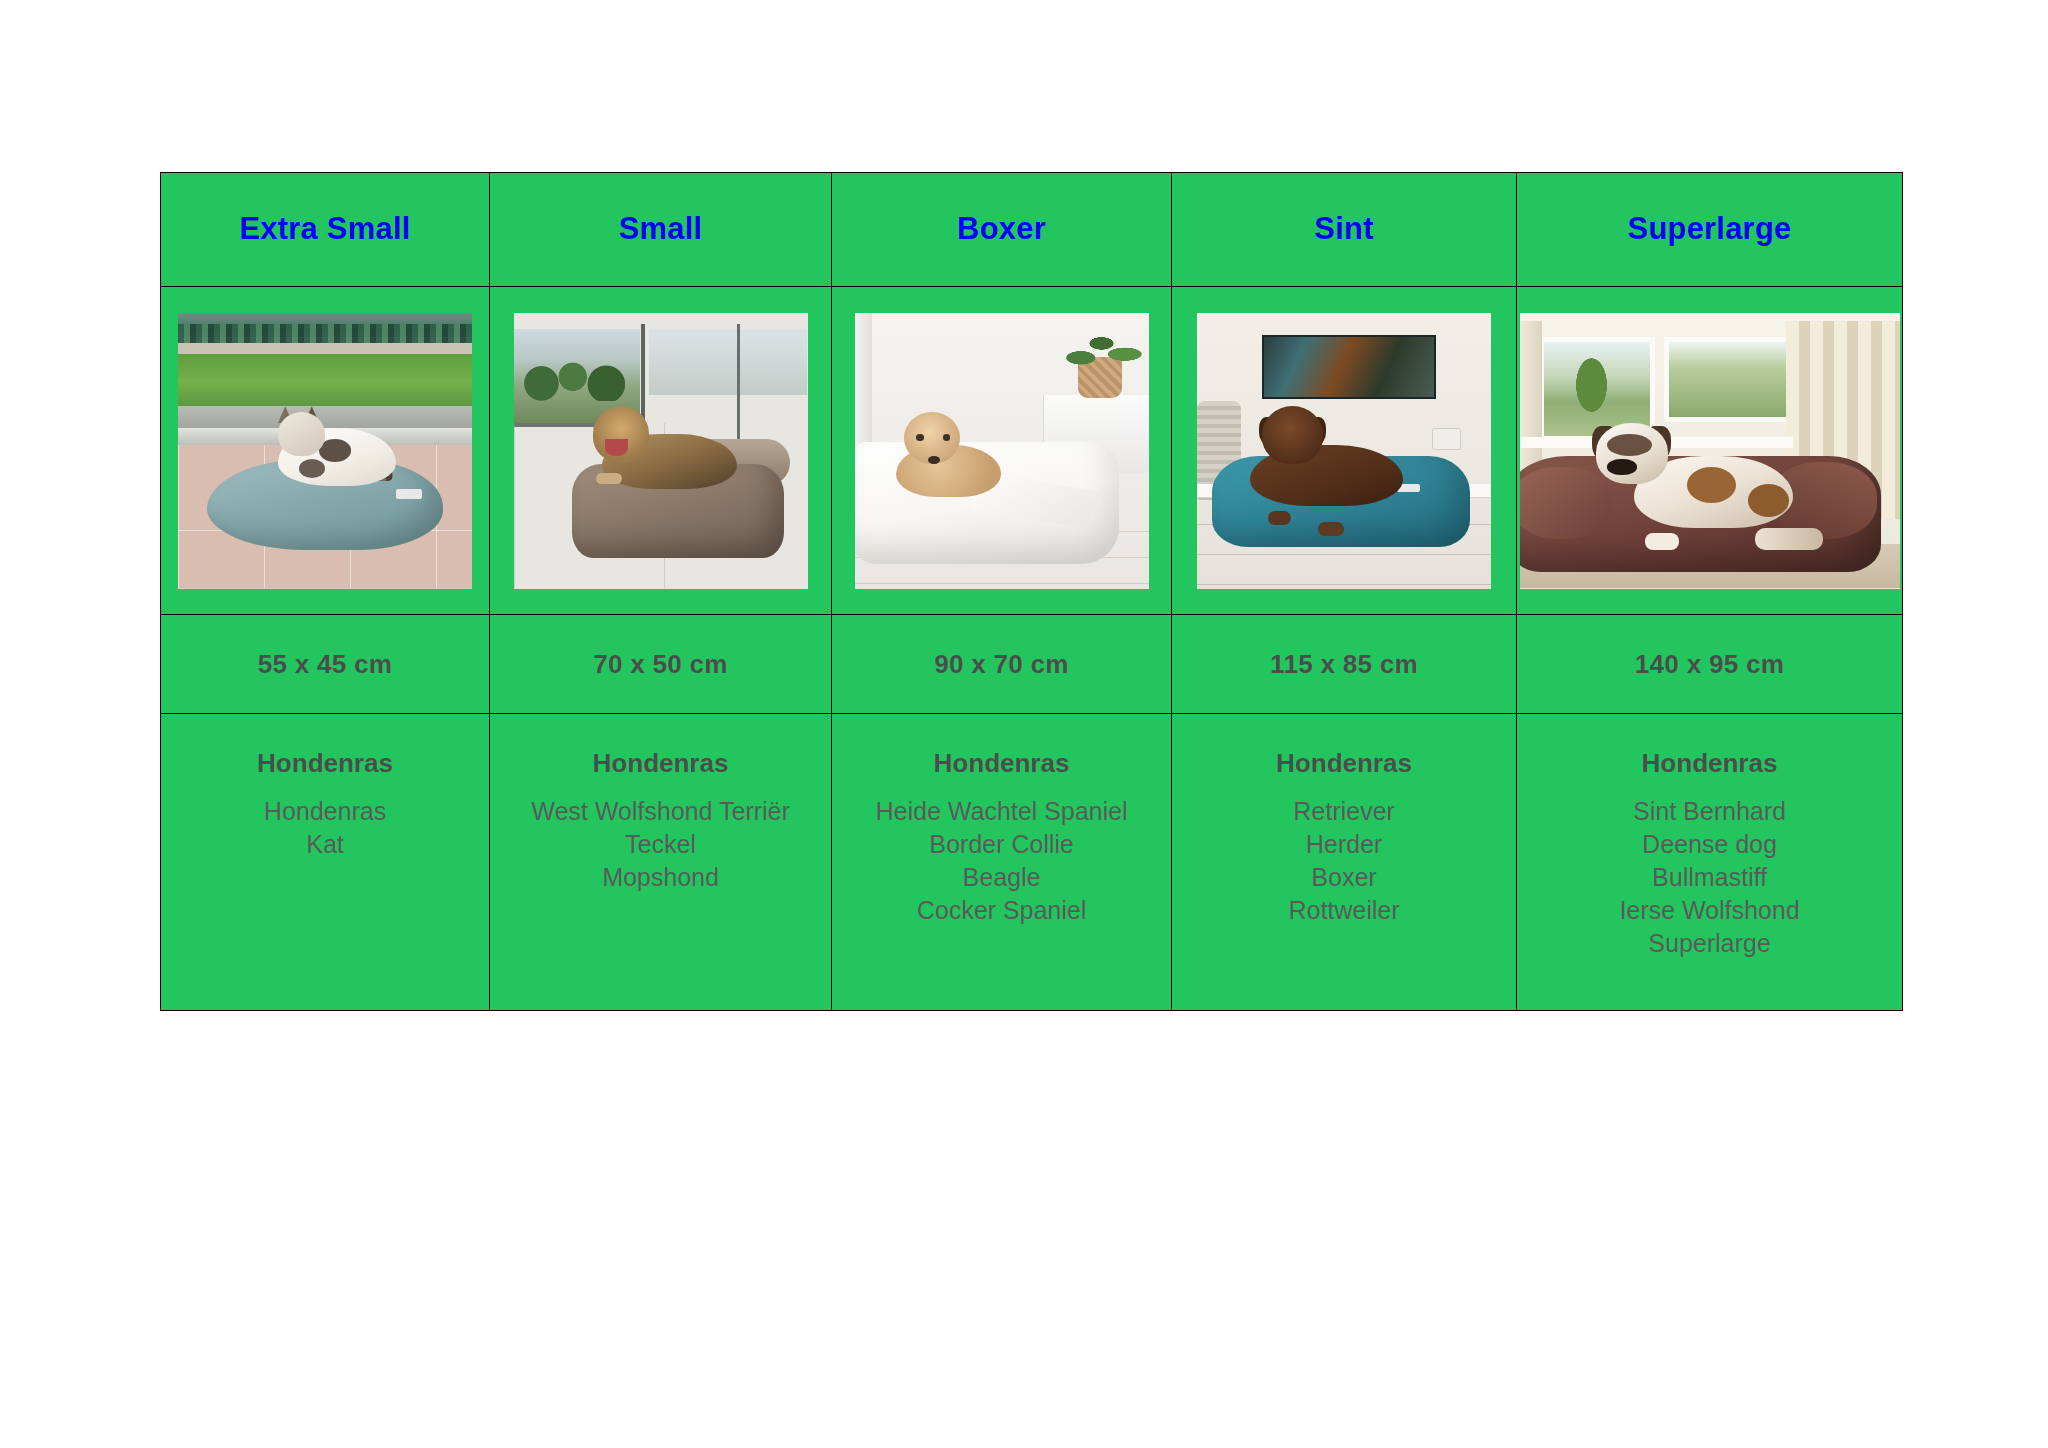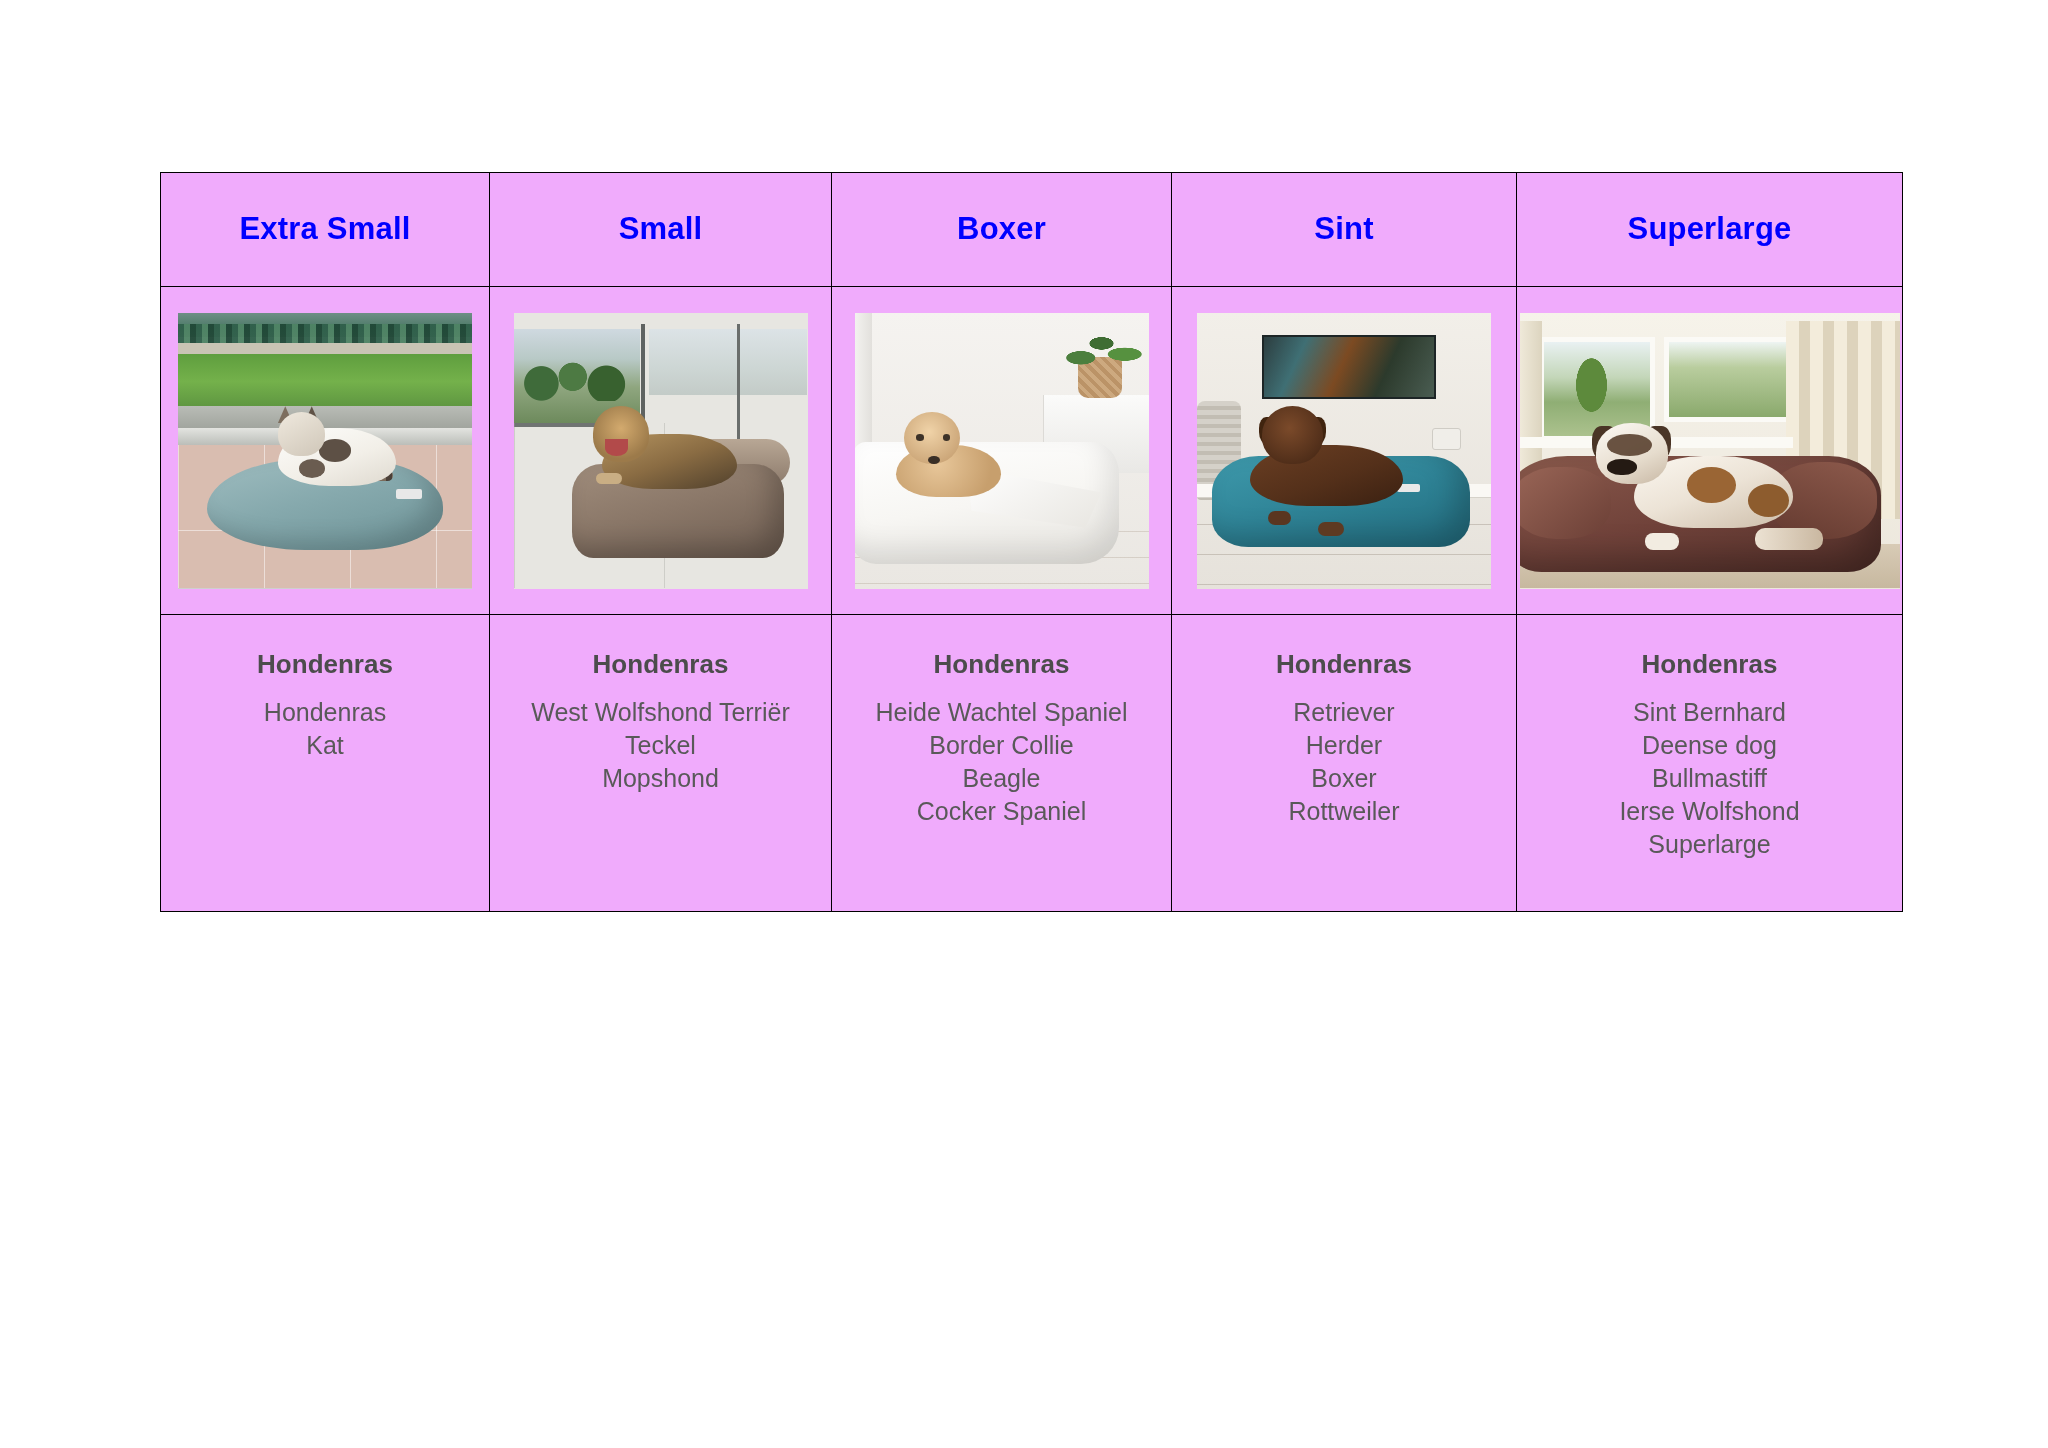--- a/index.html
+++ b/index.html
@@ -25,21 +25,21 @@
     top: 172px;
     width: 1742px;
     border-collapse: collapse;
     table-layout: fixed;
   }
   .size-table td {
     border: 1.5px solid #000000;
     padding: 0;
     vertical-align: middle;
     text-align: center;
-    background: #f0abfc;
+    background: #22c55e;
   }
   
   col.c1 { width: 329px; }
   col.c2 { width: 342px; }
   col.c3 { width: 340px; }
   col.c4 { width: 345px; }
   col.c5 { width: 386px; }
 
   
   .row-header td { height: 113px; }
@@ -540,20 +540,37 @@
                 <div class="p5-dog-earR"></div>
               <div class="p5-dog-head"></div>
               <div class="p5-dog-mask"></div>
                 <div class="p5-dog-snout"></div>
               <div class="p5-dog-paw1"></div>
             </div>
           </div>
         </td>
       </tr>
 
+      <tr class="row-dims">
+        <td>
+          <div class="dim-label">55 x 45 cm</div>
+        </td>
+        <td>
+          <div class="dim-label">70 x 50 cm</div>
+        </td>
+        <td>
+          <div class="dim-label">90 x 70 cm</div>
+        </td>
+        <td>
+          <div class="dim-label">115 x 85 cm</div>
+        </td>
+        <td>
+          <div class="dim-label">140 x 95 cm</div>
+        </td>
+      </tr>
 
       <tr class="row-breeds">
         <td>
           <div class="breeds-wrap">
             <div class="breeds-title">Hondenras</div>
             <ul class="breeds-list">
                 <li>Hondenras</li>
                 <li>Kat</li>
               </ul>
           </div>

